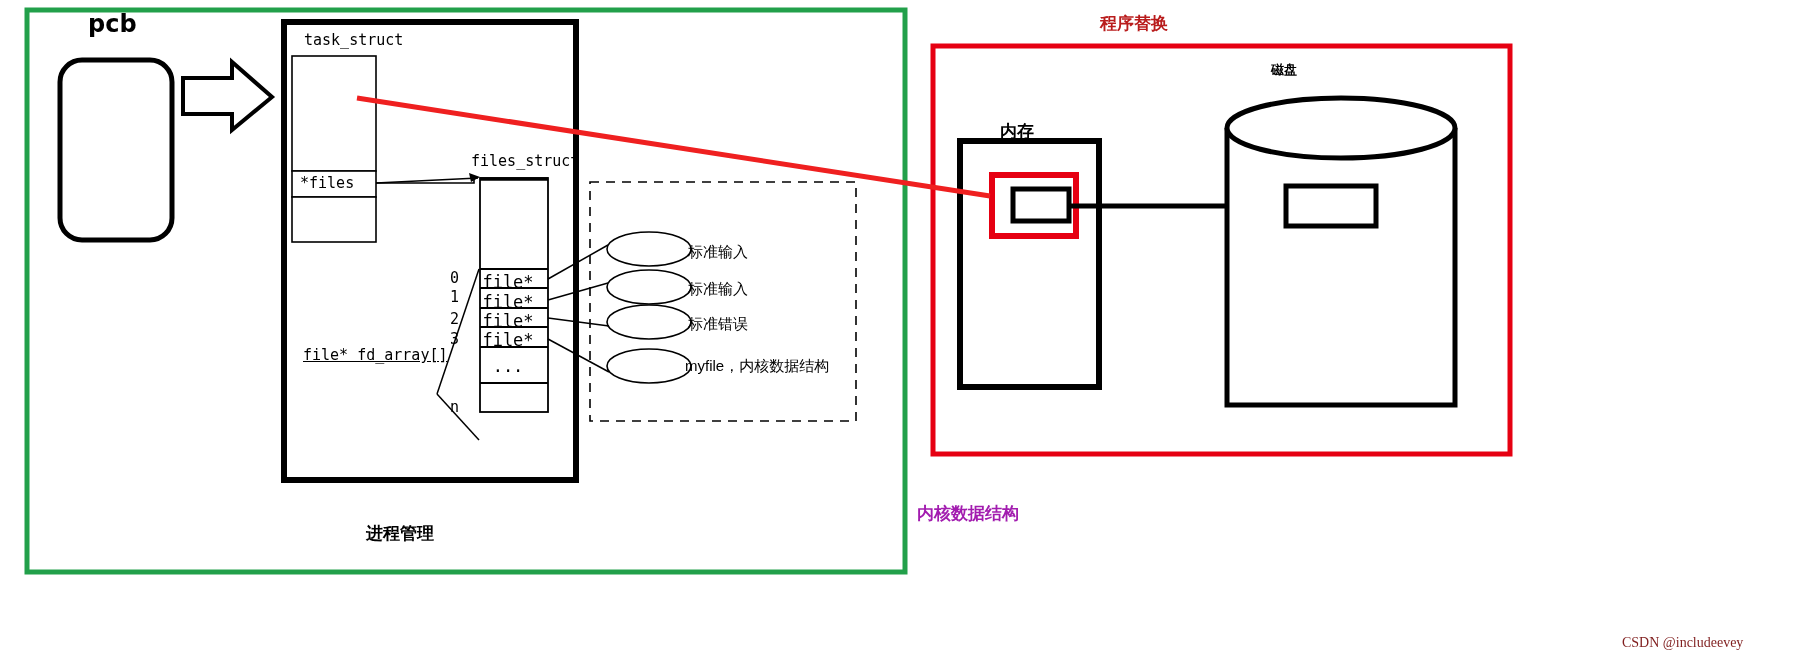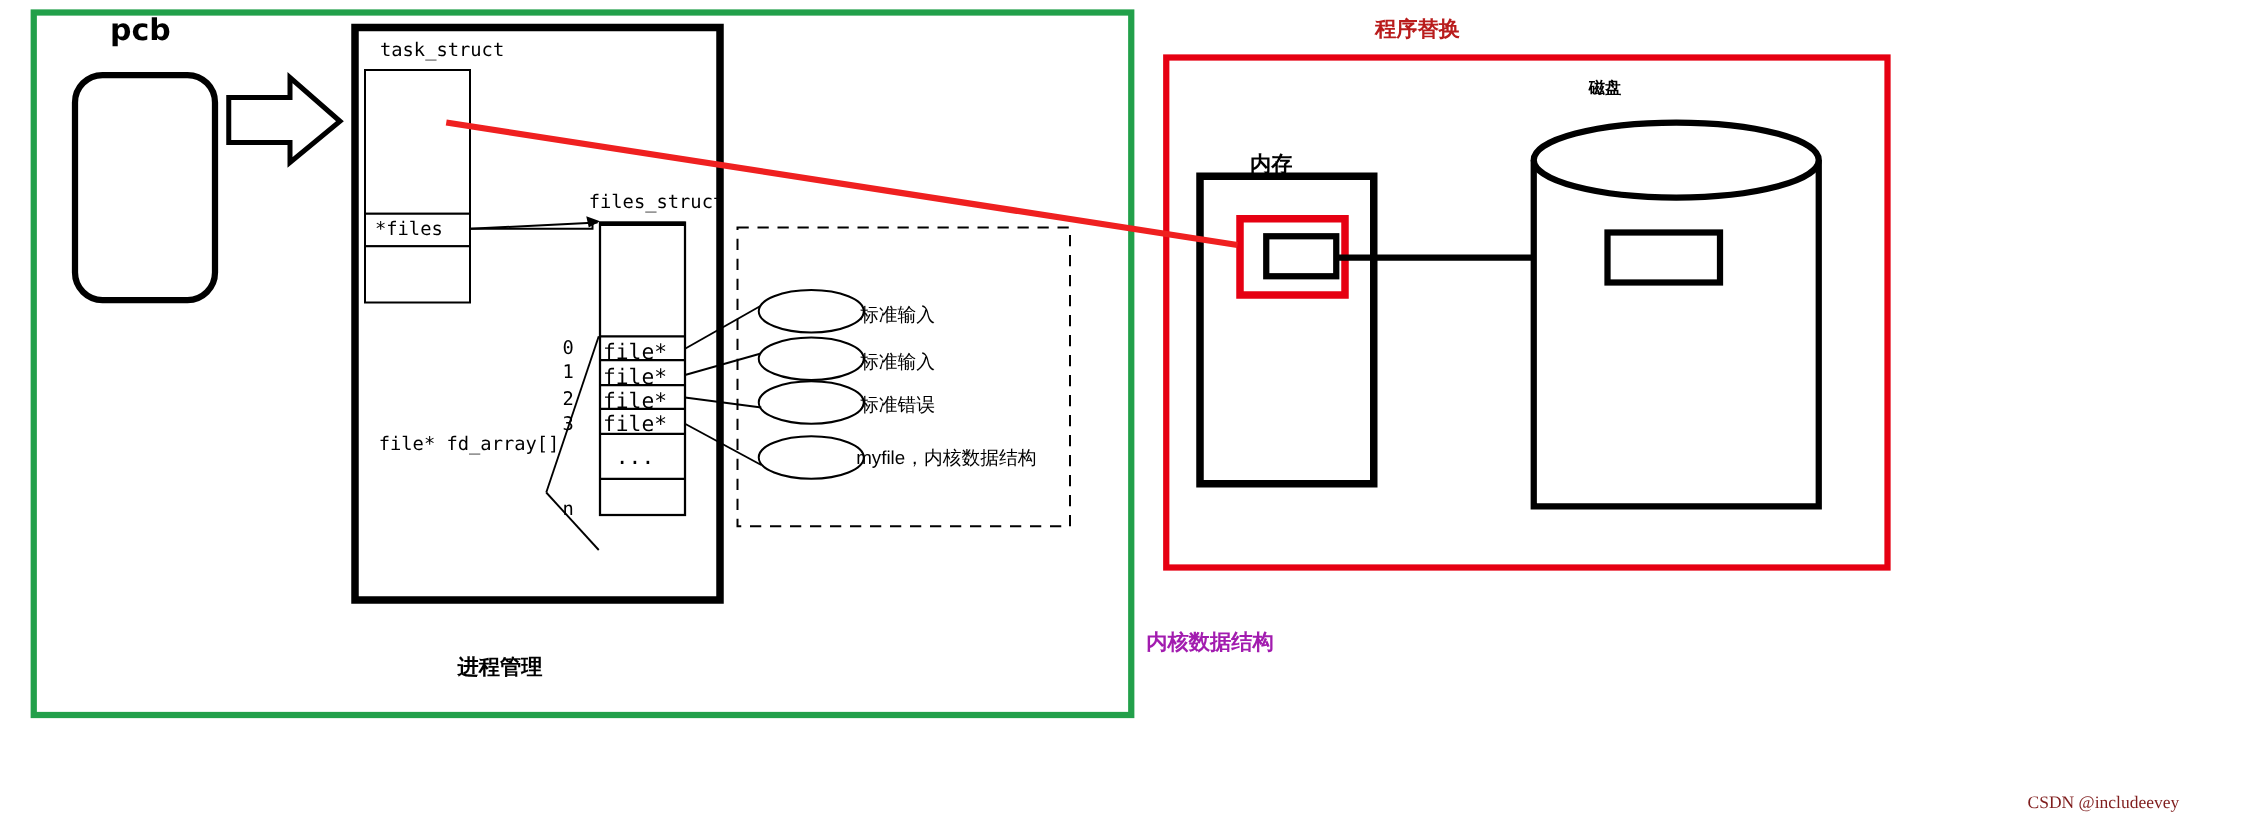--- a/index.html
+++ b/index.html
@@ -13,21 +13,21 @@
   .lbl{position:absolute;white-space:nowrap;}
   .bold-cn{font-family:"DejaVu Sans","Liberation Sans",sans-serif;font-weight:bold;}
   .mono{font-family:"DejaVu Sans Mono","Liberation Mono",monospace;}
   .cn{font-family:Liberation Sans, sans-serif;}
 
   
   #pcb-label{left:88px;top:10px;font-size:24px;}
   #task-struct-label{left:304px;top:31px;font-size:15px;}
   #files-label{left:300px;top:174px;font-size:15px;}
   #files-struct-label{left:471px;top:152px;font-size:15px;}
-  #fd-array-label{left:303px;top:346px;font-size:15px;}
+  #fd-array-label{left:303px;top:346px;font-size:15px;text-decoration:underline;}
 
   #idx0{left:450px;top:269px;font-size:15px;}
   #idx1{left:450px;top:288px;font-size:15px;}
   #idx2{left:450px;top:310px;font-size:15px;}
   #idx3{left:450px;top:330px;font-size:15px;}
   #idxn{left:450px;top:398px;font-size:15px;}
 
   .filecell{position:absolute;font-size:17px;text-align:center;width:52px;}
   #cell0{left:482px;top:272px;}
   #cell1{left:482px;top:292px;}

